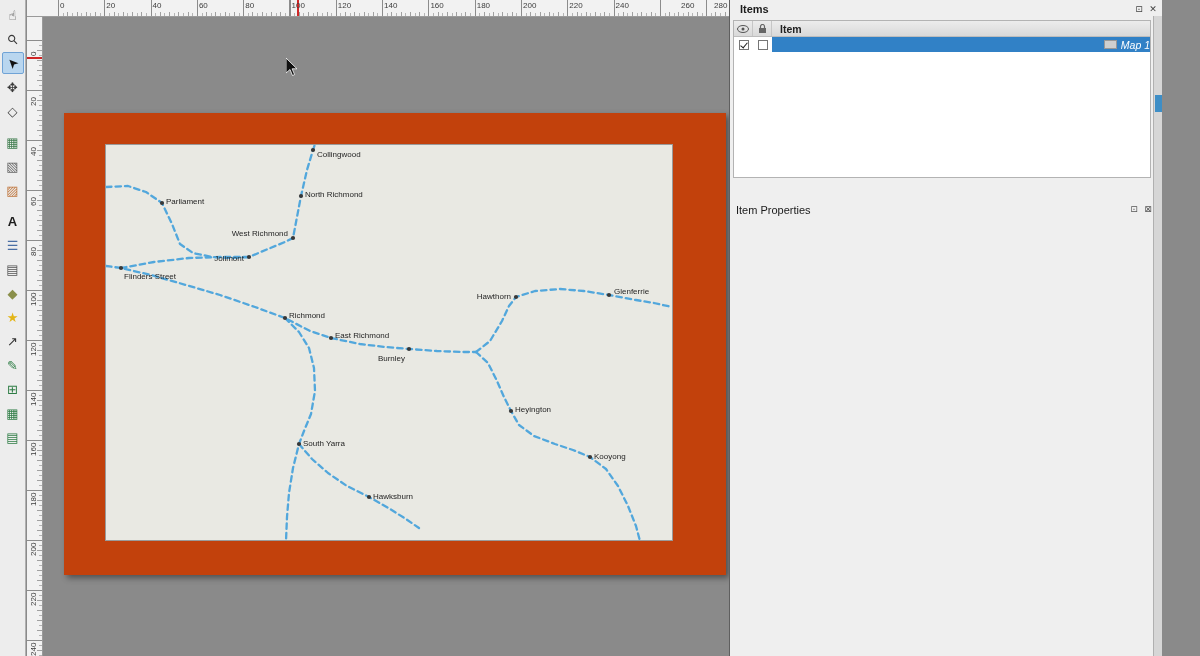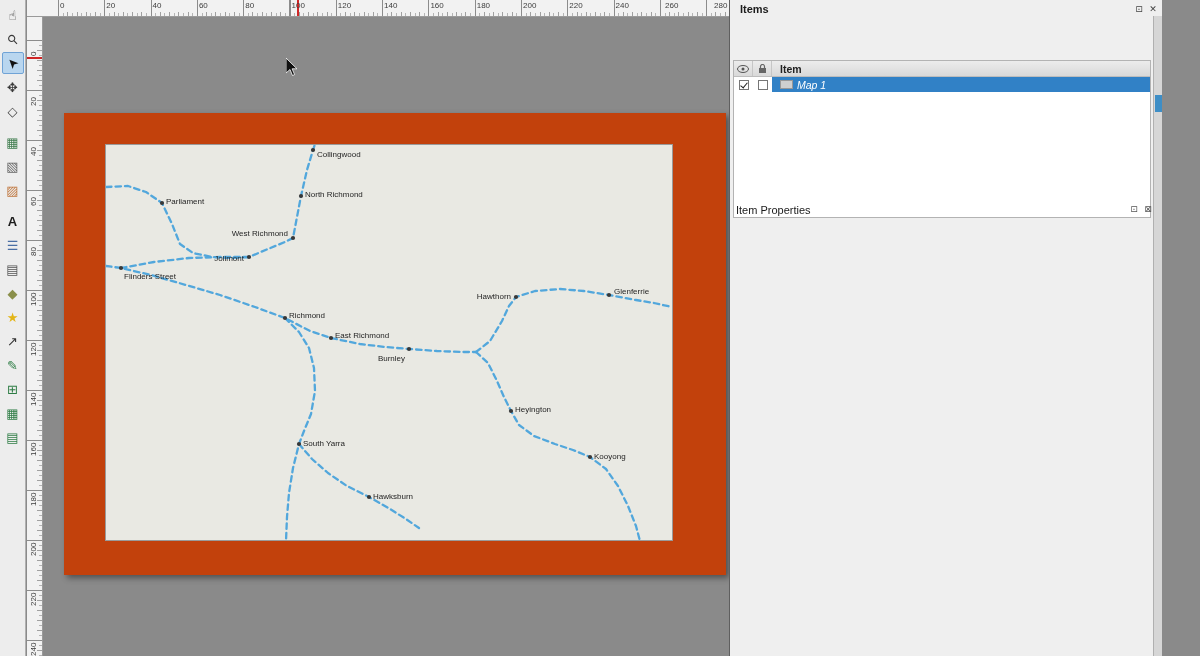--- a/index.html
+++ b/index.html
@@ -41,29 +41,29 @@
   .page{position:absolute;left:20px;top:95px;width:662px;height:462px;background:#c2410c;box-shadow:3px 3px 6px rgba(0,0,0,0.42);}
   .map-item{position:absolute;left:41px;top:31px;width:566px;height:395px;background:#e9e9e3;border:1px solid #9a9a9a;}
   #map-svg{position:absolute;left:0;top:0;width:566px;height:395px;}
   .station-label{font-family:"Liberation Sans","DejaVu Sans",sans-serif;font-size:8px;fill:#1f1f1f;}
   .cursor{position:absolute;left:286px;top:58px;width:14px;height:20px;pointer-events:none;}
 
   
   .right-dock{position:absolute;left:729px;top:0;width:433px;height:656px;background:#efefef;border-left:1px solid #5f5f5f;box-sizing:border-box;}
   .items-titlebar{position:absolute;left:0;top:0;width:100%;height:18px;line-height:18px;font-size:11px;font-weight:bold;color:#1c1c1c;padding-left:10px;box-sizing:border-box;}
   .panel-btn{position:absolute;top:3px;width:12px;height:12px;font-size:9px;line-height:12px;text-align:center;color:#444;}
-  .items-view{position:absolute;left:3px;top:20px;right:11px;height:158px;background:#ffffff;border:1px solid #b3b3b3;box-sizing:border-box;overflow:hidden;margin-top:40px;}
+  .items-view{position:absolute;left:3px;top:20px;right:11px;height:158px;background:#ffffff;border:1px solid #b3b3b3;box-sizing:border-box;overflow:hidden;}
   .items-header{display:flex;height:15px;background:linear-gradient(#ececec,#d9d9d9);border-bottom:1px solid #bdbdbd;align-items:center;}
   .hcell{height:15px;display:flex;align-items:center;justify-content:center;border-right:1px solid #c6c6c6;box-sizing:border-box;}
   .hcell.fixed{width:19px;}
   .hcell.grow{flex:1;justify-content:flex-start;padding-left:8px;font-size:10.5px;font-weight:bold;color:#222;border-right:none;}
   .irow{display:flex;height:15px;align-items:center;}
   .icell{height:15px;display:flex;align-items:center;justify-content:center;box-sizing:border-box;}
   .icell.fixed{width:19px;}
-  .icell.name{flex:1;justify-content:flex-start;gap:4px;padding-left:8px;font-size:10.5px;}
+  .icell.name{flex:1;justify-content:flex-end;gap:4px;padding-left:8px;font-size:10.5px;}
   .icell.name.selected{background:#3181c6;color:#ffffff;font-style:italic;}
   .checkbox{width:10px;height:10px;border:1px solid #767676;background:#fff;position:relative;box-sizing:border-box;}
   .checkbox.checked::after{content:"";position:absolute;left:2px;top:0px;width:3px;height:6px;border-right:1.6px solid #1d1d1d;border-bottom:1.6px solid #1d1d1d;transform:rotate(40deg);}
   .mapicon{width:13px;height:9px;background:#cfcfcf;border:1px solid #989898;box-sizing:border-box;}
 
   .tabbar{position:absolute;left:0;top:180px;width:100%;height:20px;background:#e8e8e8;border-bottom:1px solid #b0b0b0;box-sizing:border-box;padding-left:3px;}
   .tab{display:inline-block;margin-left:2px;padding:0 9px;height:19px;line-height:19px;font-size:11px;background:#d2d2d2;border:1px solid #9f9f9f;border-bottom:none;border-radius:2px 2px 0 0;color:#222;box-sizing:border-box;vertical-align:bottom;}
   .tab.active{background:#f4f4f4;height:20px;position:relative;z-index:1;}
   .props-titlebar{position:absolute;left:0;top:202px;width:100%;height:16px;line-height:16px;font-size:11px;color:#1a1a1a;padding-left:6px;box-sizing:border-box;}
   .mini-btn{position:absolute;top:203px;width:12px;height:12px;font-size:9px;line-height:12px;text-align:center;color:#555;}
@@ -141,21 +141,21 @@
       <span class="hnum" style="left: 171.9px;">60</span>
       <span class="hnum" style="left: 218.2px;">80</span>
       <span class="hnum" style="left: 264.5px;">100</span>
       <span class="hnum" style="left: 310.8px;">120</span>
       <span class="hnum" style="left: 357.1px;">140</span>
       <span class="hnum" style="left: 403.4px;">160</span>
       <span class="hnum" style="left: 449.7px;">180</span>
       <span class="hnum" style="left: 496px;">200</span>
       <span class="hnum" style="left: 542.3px;">220</span>
       <span class="hnum" style="left: 588.6px;">240</span>
-      <span class="hnum" style="left: 638px;">260</span>
+      <span class="hnum" style="left: 654px;">260</span>
       <span class="hnum" style="left: 687px;">280</span>
       <span class="hnum" style="left: 727.5px;">300</span>
     </div>
   <div class="ruler-left">
     <div class="marker-v" id="marker-v" style="top: 40px;"></div>
   <span class="vnum" style="top: 39px;">0</span>
       <span class="vnum" style="top: 89px;">20</span>
       <span class="vnum" style="top: 139px;">40</span>
       <span class="vnum" style="top: 189px;">60</span>
       <span class="vnum" style="top: 239px;">80</span>

